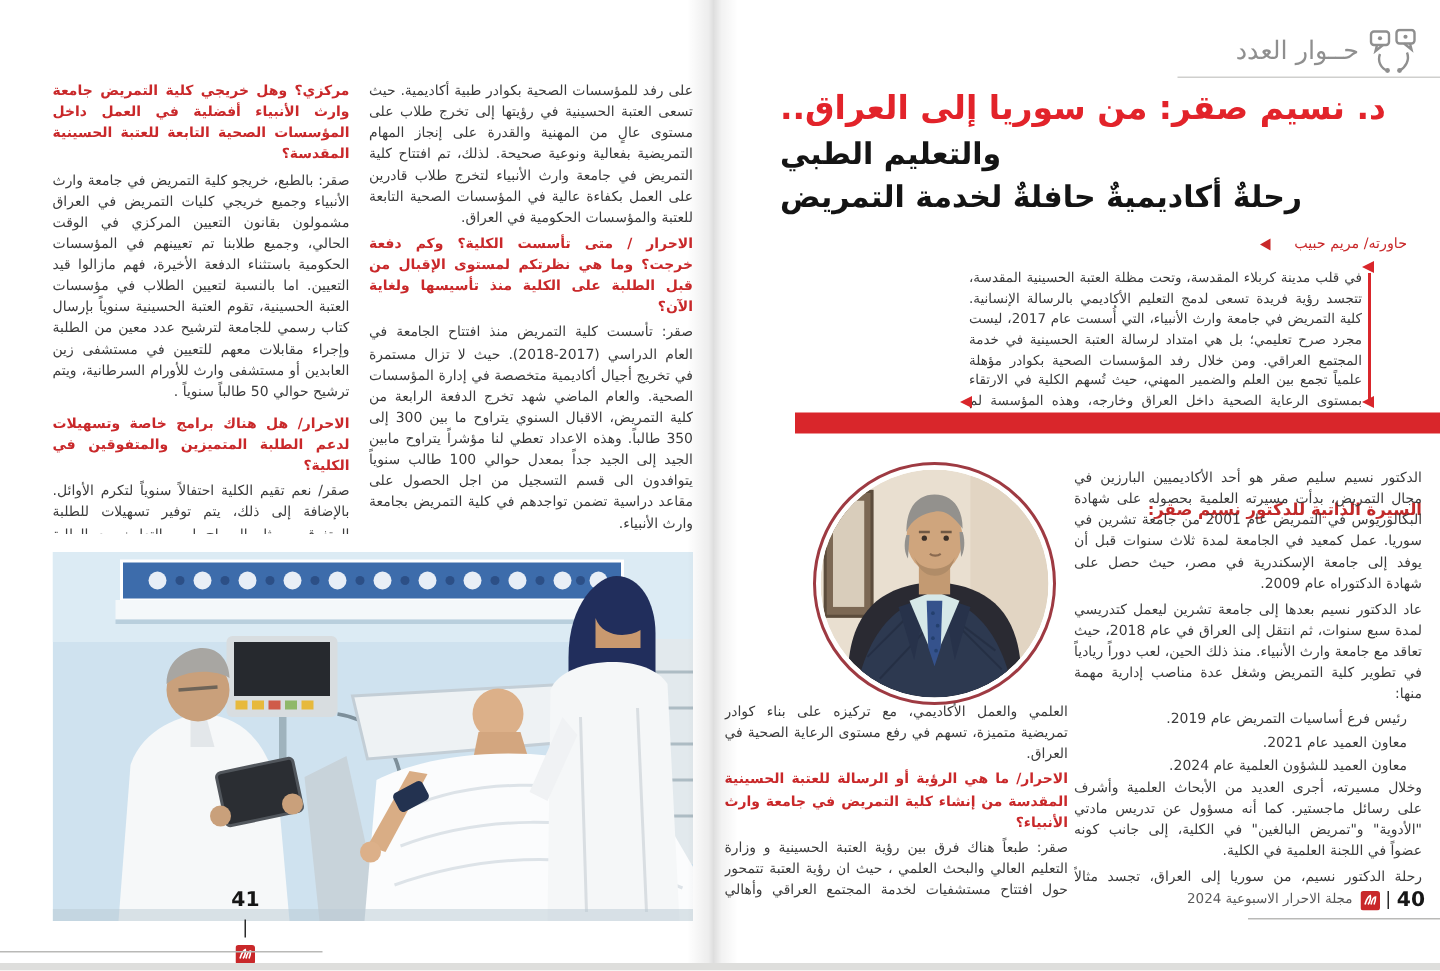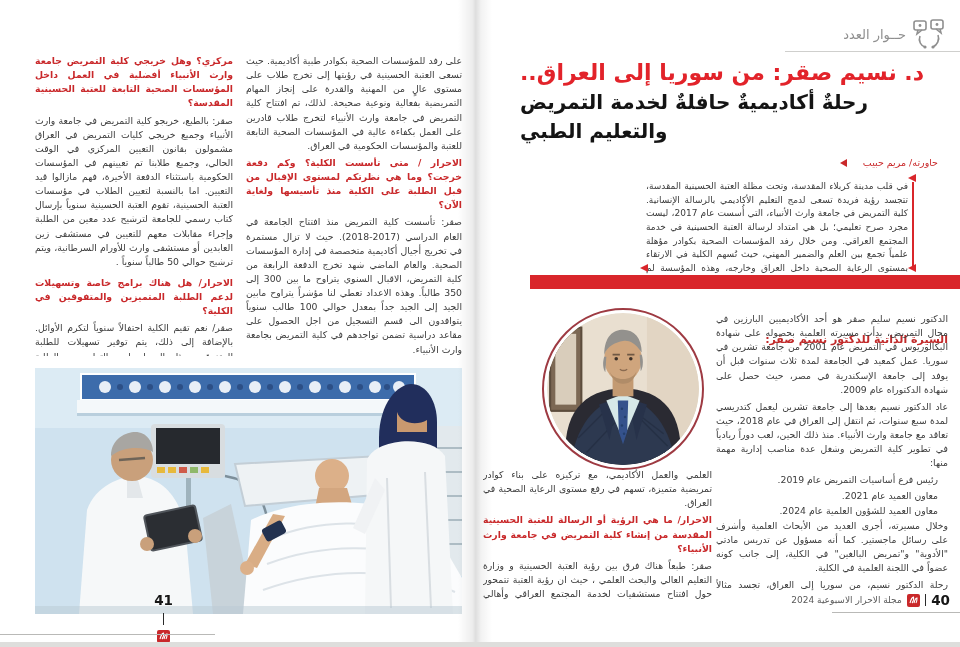--- a/index.html
+++ b/index.html
@@ -16,21 +16,21 @@
   .page-left{left:0;width:468px;}
   .page-right{left:480px;}
 
   .ar{direction:rtl;text-align:justify;color:#3b3b3b;font-size:9.3px;line-height:1.52;}
   .q{color:#c9282a;font-weight:bold;}
   .col{position:absolute;overflow:hidden;}
   .col p{margin:0 0 3px 0;}
 
   
   .rp-header{position:absolute;top:13px;right:14px;display:flex;align-items:center;gap:6px;}
-  .rp-header .label{color:#8f8f8f;font-size:13px;direction:rtl;}
+  .rp-header .label{color:#8f8f8f;font-size:17px;direction:rtl;}
   .rp-hrule{position:absolute;top:45px;left:305px;width:175px;height:1px;background:#cfcfcd;}
 
   .rp-title{position:absolute;top:52px;left:40px;width:420px;text-align:left;direction:rtl;}
   .rp-title .t1{color:#e2232a;font-size:22px;font-weight:bold;line-height:1.35;}
   .rp-title .t2{color:#141414;font-size:20px;font-weight:bold;line-height:1.45;}
 
   .rp-byline{position:absolute;top:151px;right:22px;display:flex;align-items:center;gap:16px;direction:ltr;}
   .rp-byline .tri{width:0;height:0;border-top:4px solid transparent;border-bottom:4px solid transparent;border-right:7px solid #c9282a;}
   .rp-byline .txt{color:#c9282a;font-size:9.5px;direction:rtl;}
 
@@ -211,22 +211,22 @@
           <circle cx="25" cy="5.5" r="1.4"></circle>
         <circle cx="13" cy="28" r="1.6"></circle>
           <circle cx="21" cy="28" r="1.6"></circle>
       </g>
     </svg>
   </div>
   <div class="rp-hrule"></div>
 
   <div class="rp-title">
     <div class="t1">د. نسيم صقر: من سوريا إلى العراق..</div>
+    <div class="t2">والتعليم الطبي</div>
     <div class="t2">رحلةٌ أكاديميةٌ حافلةٌ لخدمة التمريض</div>
-    <div class="t2">والتعليم الطبي</div>
   </div>
 
   <div class="rp-byline">
     <span class="tri"></span>
     <span class="txt">حاورته/ مريم حبيب</span>
   </div>
 
   <div class="col ar rp-intro" style="font-size:9px;">في قلب مدينة كربلاء المقدسة، وتحت مظلة العتبة الحسينية المقدسة، تتجسد رؤية فريدة تسعى لدمج التعليم الأكاديمي بالرسالة الإنسانية. كلية التمريض في جامعة وارث الأنبياء، التي أُسست عام 2017، ليست مجرد صرح تعليمي؛ بل هي امتداد لرسالة العتبة الحسينية في خدمة المجتمع العراقي. ومن خلال رفد المؤسسات الصحية بكوادر مؤهلة علمياً تجمع بين العلم والضمير المهني، حيث تُسهم الكلية في الارتقاء بمستوى الرعاية الصحية داخل العراق وخارجه، وهذه المؤسسة لم تكتفِ بتحقيق النجاح الأكاديمي، بل اتخذت من التحديات فرصة للابتكار، لتكون منارةً للتعليم الطبي والإنساني في آن واحد.</div>
   <div class="rp-intro-rule"></div>
   <span class="tri-l" style="top:168px;left:428px;"></span>

